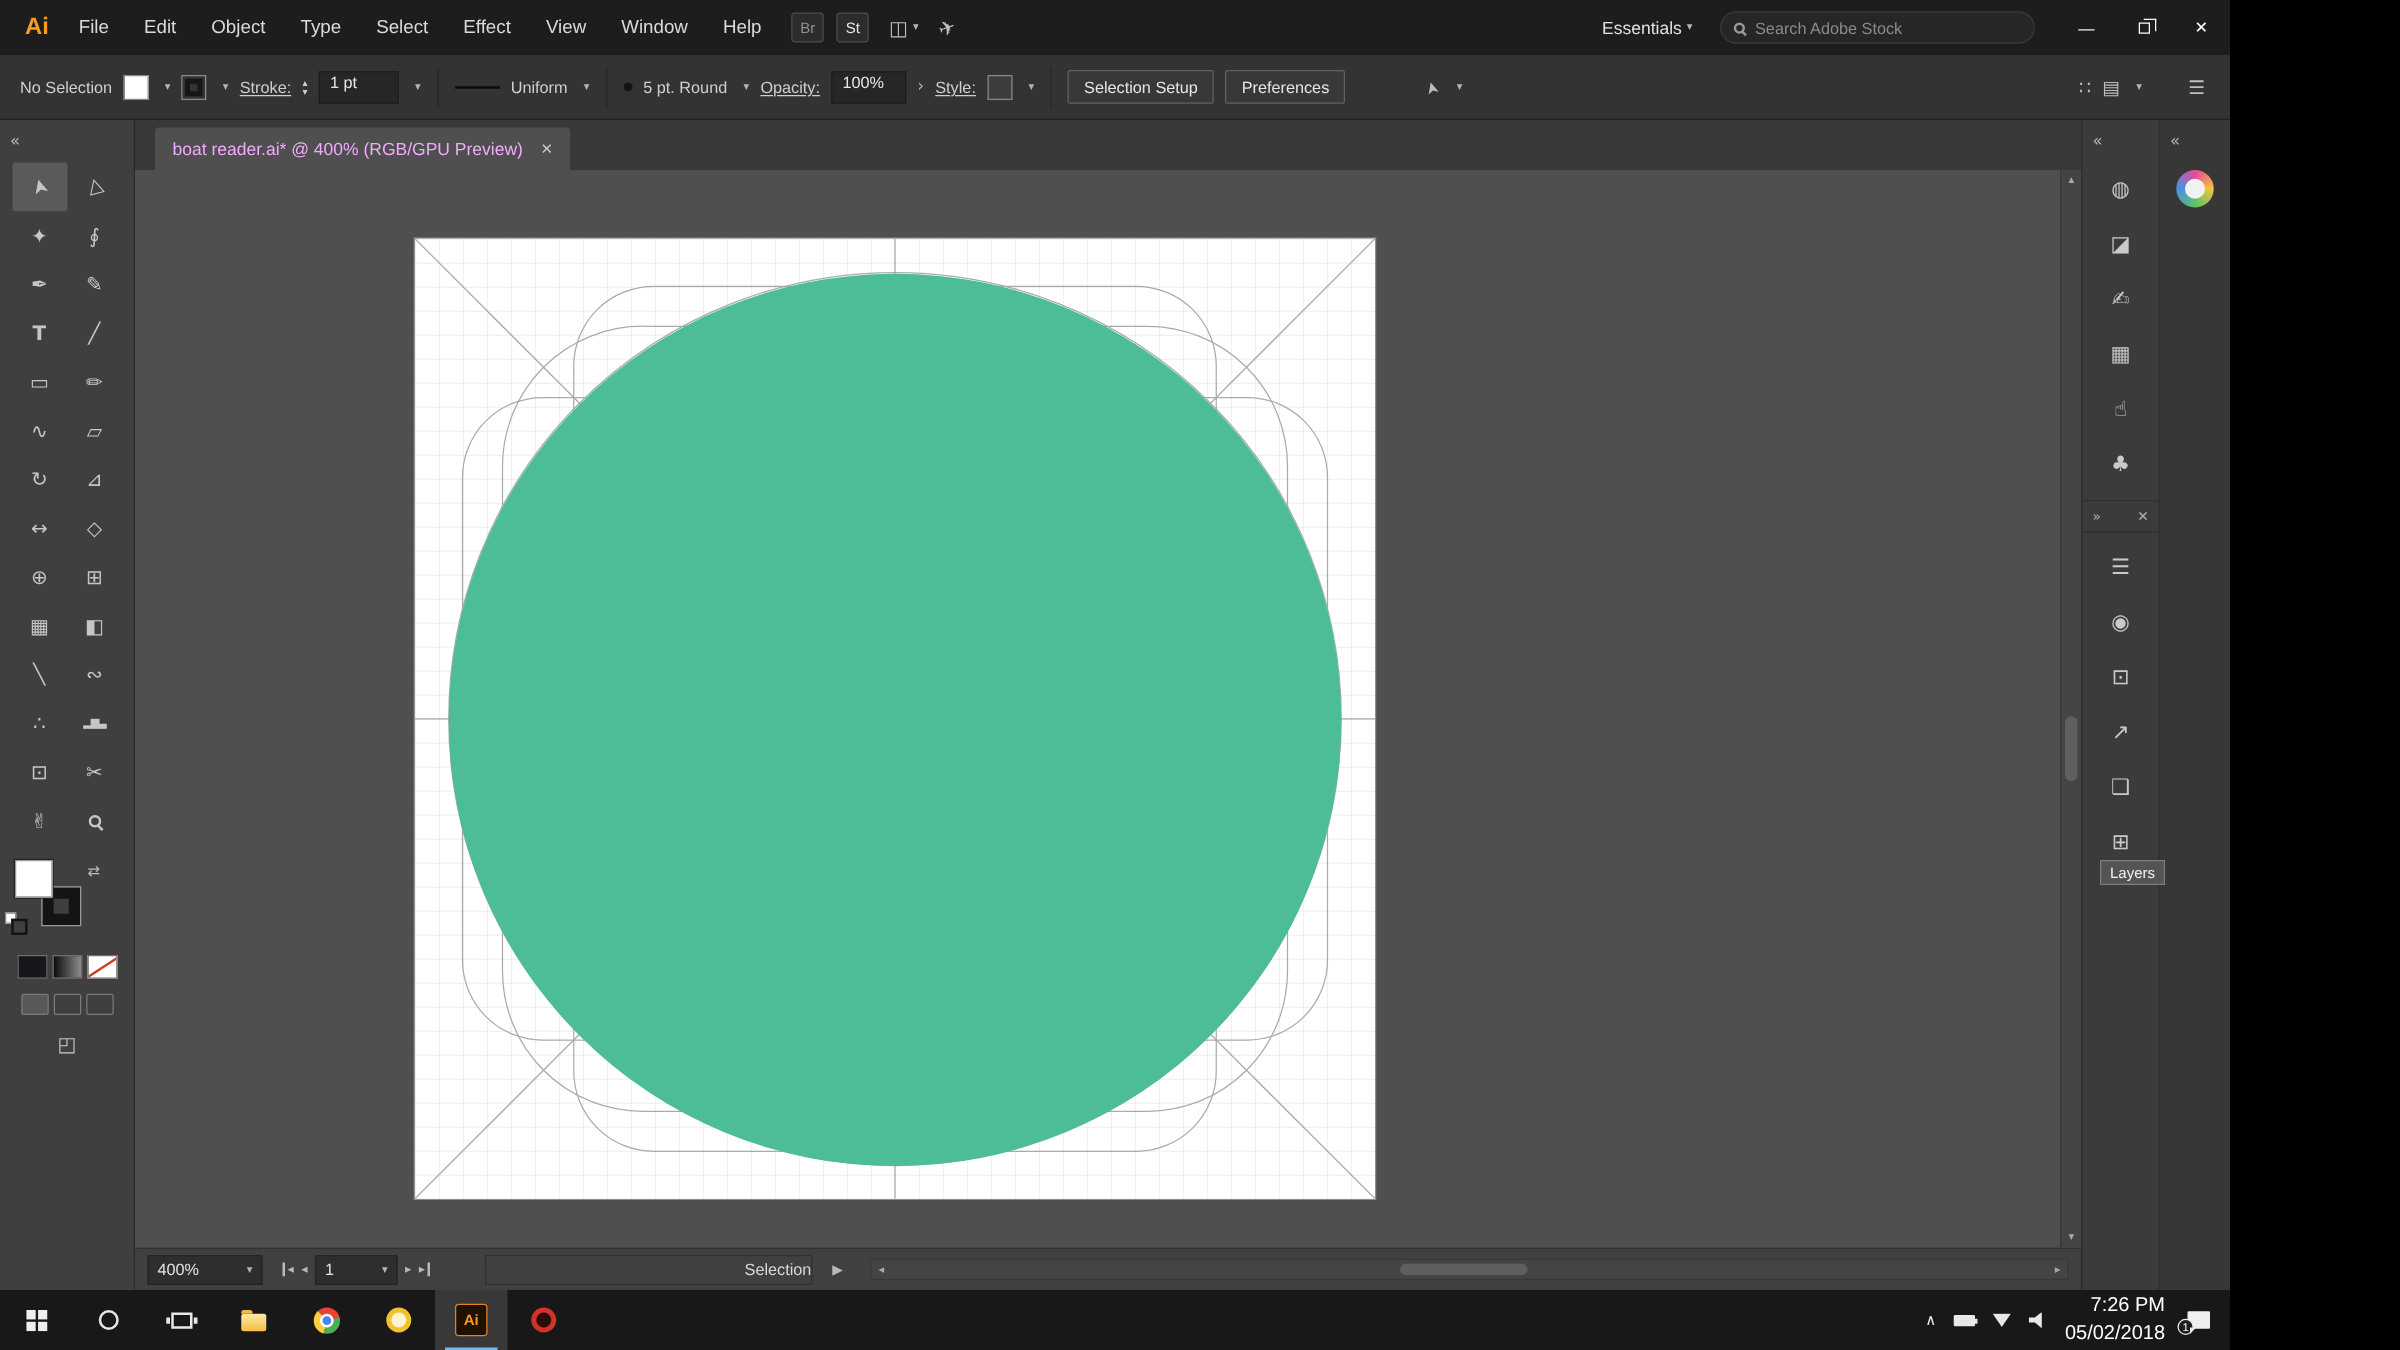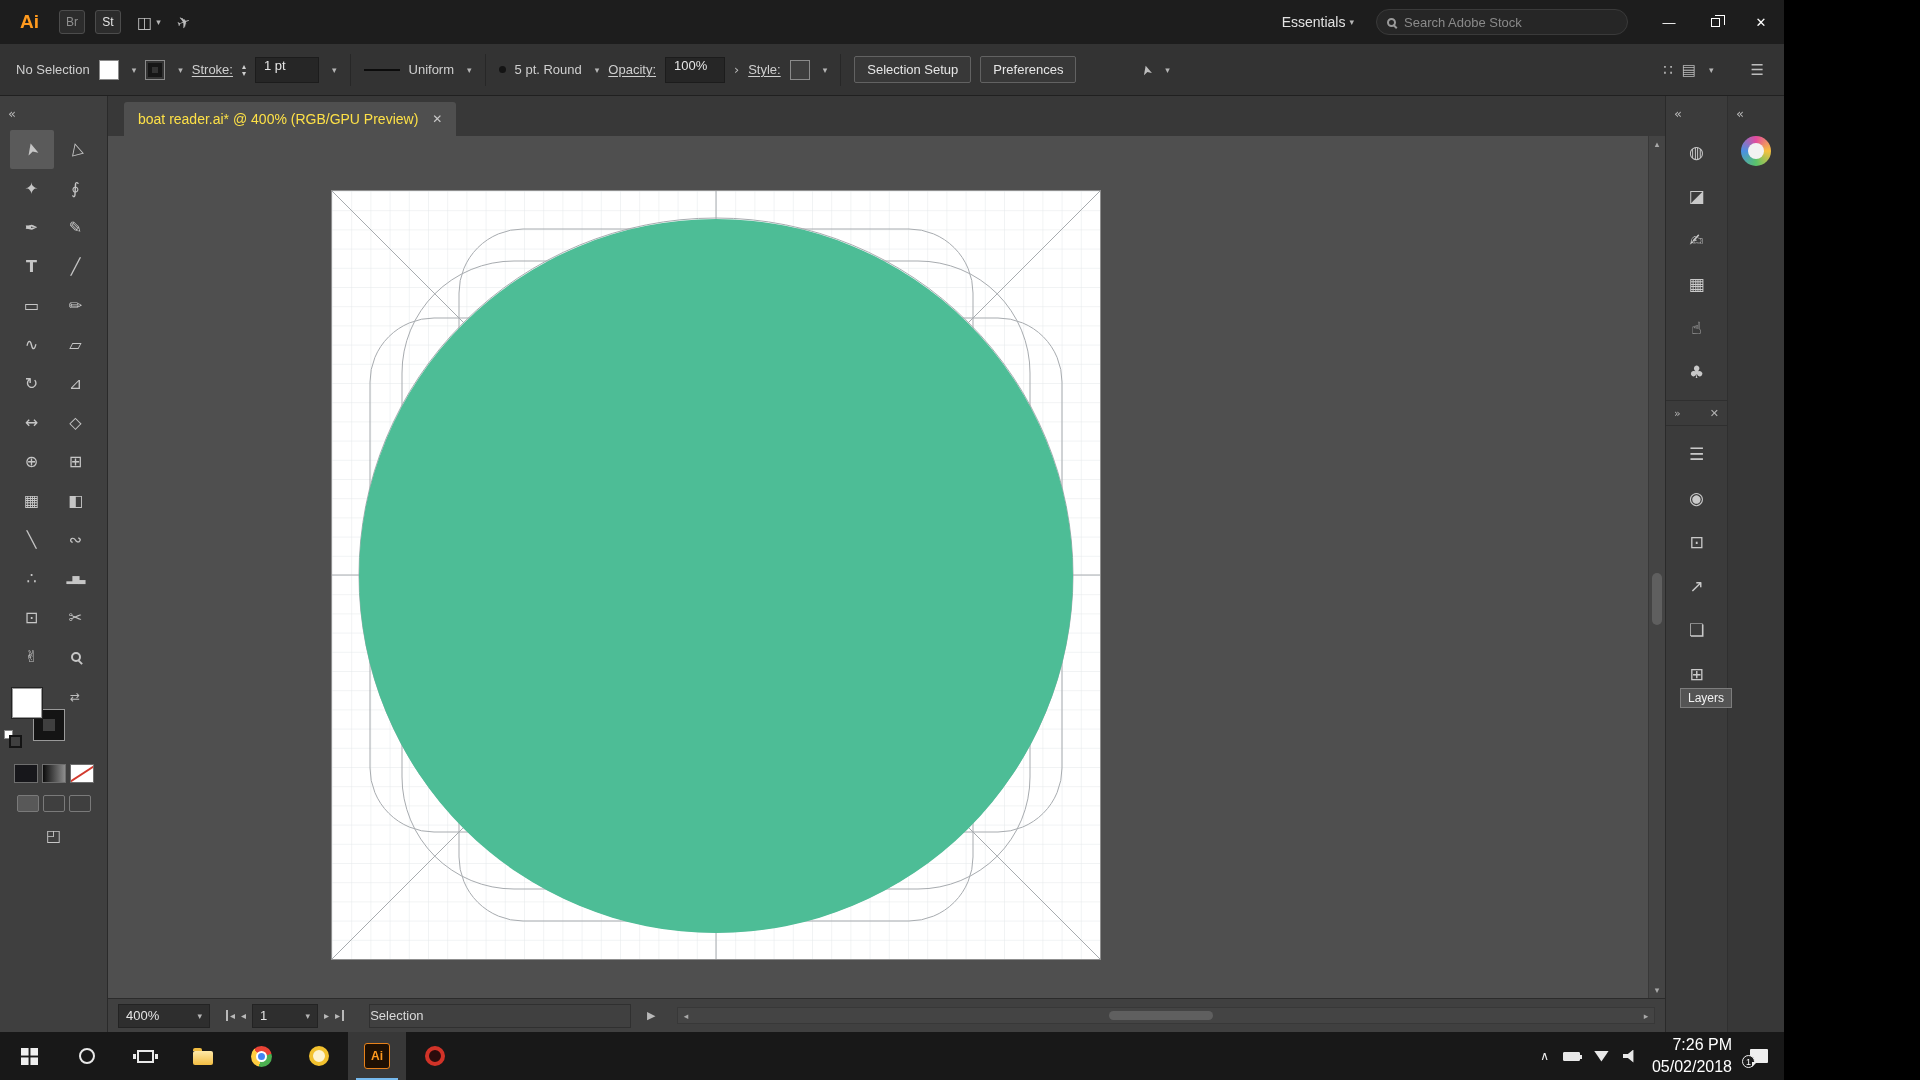--- a/index.html
+++ b/index.html
@@ -70,38 +70,38 @@
   .cmode.none{background:#fff;position:relative;overflow:hidden;}
   .cmode.none::after{content:"";position:absolute;left:-3px;right:-3px;top:8px;height:2px;background:#d23a2e;transform:rotate(-33deg);}
   .dmode{width:22px;height:17px;border:1px solid #7a7a7a;background:#3f3f3f;border-radius:2px;}
   .dmode.active{background:#585858;}
   .screen-mode{margin-top:14px;color:#c6c6c6;font-size:16px;background:none;border:none;}
 
   
   .doc-col{flex:1;display:flex;flex-direction:column;min-width:0;}
   .tabstrip{flex:0 0 40px;background:#383838;display:flex;align-items:flex-end;padding-left:16px;}
   .tab{height:34px;background:#4f4f4f;display:flex;align-items:center;gap:14px;padding:0 14px;border-radius:3px 3px 0 0;}
-  .tab-title{font-size:14px;color:#fde047;}
+  .tab-title{font-size:14px;color:#f0abfc;}
   .tab-close{color:#c9c9c9;font-size:12px;}
   .canvas{flex:1;position:relative;background:#4f4f4f;overflow:hidden;}
   .artboard{position:absolute;left:224px;top:55px;width:768px;height:768px;background:#fff;box-shadow:0 0 0 1px #8f8f8f;}
   .vscroll{position:absolute;right:0;top:0;bottom:0;width:17px;background:#444;border-left:1px solid #383838;display:flex;flex-direction:column;align-items:center;}
   .vscroll .sb-arrow{height:16px;color:#a9a9a9;font-size:9px;display:flex;align-items:center;}
   .vscroll .track{flex:1;width:100%;position:relative;}
   .vscroll .thumb{position:absolute;left:3px;right:3px;top:421px;height:52px;background:#5f5f5f;border-radius:5px;}
 
   
   .statusbar{flex:0 0 34px;background:#404040;border-top:1px solid #2b2b2b;display:flex;align-items:center;gap:8px;padding:0 10px;font-size:13px;}
   .zoom-box{width:92px;height:24px;background:#2e2e2e;border:1px solid #232323;display:flex;align-items:center;justify-content:space-between;padding:0 7px;color:#e3e3e3;}
   .ab-nav{display:flex;align-items:center;gap:6px;margin-left:8px;color:#b9b9b9;}
   .nav-glyph{font-size:10px;color:#b9b9b9;background:none;border:none;}
   .nav-end-l{border-left:2px solid #b9b9b9;padding-left:2px;}
   .nav-end-r{border-right:2px solid #b9b9b9;padding-right:2px;}
   .ab-field{width:66px;height:24px;background:#2e2e2e;border:1px solid #232323;display:flex;align-items:center;justify-content:space-between;padding:0 7px;color:#e3e3e3;}
-  .status-field{width:262px;height:24px;border:1px solid #303030;display:flex;align-items:center;justify-content:flex-start;color:#d9d9d9;margin-left:17px;}
+  .status-field{width:262px;height:24px;border:1px solid #303030;display:flex;align-items:center;justify-content:flex-end;color:#d9d9d9;margin-left:36px;}
   .status-play{width:24px;height:24px;background:none;border:none;color:#b9b9b9;font-size:11px;}
   .hscroll{flex:1;height:17px;background:#444;border:1px solid #383838;display:flex;align-items:center;margin-left:6px;}
   .hscroll .sb-arrow{width:16px;text-align:center;color:#a9a9a9;font-size:9px;}
   .hscroll .track{flex:1;height:100%;position:relative;}
   .hscroll .thumb{position:absolute;top:3px;bottom:3px;left:44%;width:11%;background:#5f5f5f;border-radius:5px;}
 
   
   .dock{flex:0 0 118px;background:#3b3b3b;border-left:1px solid #2a2a2a;display:flex;position:relative;}
   .dock-strip{display:flex;flex-direction:column;align-items:center;}
   .dock-strip.s1{width:62px;border-right:1px solid #2f2f2f;}
@@ -139,20 +139,31 @@
   .notif::after{content:"";position:absolute;left:2px;bottom:-4px;width:0;height:0;border-left:5px solid #efefef;border-bottom:5px solid transparent;}
   .badge{position:absolute;left:-8px;bottom:-5px;width:13px;height:13px;background:#1d1d1d;border:1px solid #efefef;border-radius:50%;color:#fff;font-size:9px;display:flex;align-items:center;justify-content:center;}
 </style>
 </head>
 <body>
 
 <div class="screen" data-name="illustrator-window">
 
   <header class="titlebar" data-name="titlebar">
     <div class="ai-logo" data-name="illustrator-logo">Ai</div>
+    <nav class="menus" data-name="menubar">
+      <span class="menu-item" data-name="menu-file">File</span>
+      <span class="menu-item" data-name="menu-edit">Edit</span>
+      <span class="menu-item" data-name="menu-object">Object</span>
+      <span class="menu-item" data-name="menu-type">Type</span>
+      <span class="menu-item" data-name="menu-select">Select</span>
+      <span class="menu-item" data-name="menu-effect">Effect</span>
+      <span class="menu-item" data-name="menu-view">View</span>
+      <span class="menu-item" data-name="menu-window">Window</span>
+      <span class="menu-item" data-name="menu-help">Help</span>
+    </nav>
     <button class="sq-btn dim" data-name="bridge-button">Br</button>
     <button class="sq-btn" data-name="stock-button">St</button>
     <span class="tb-icon g" data-name="arrange-documents-icon">◫</span>
     <span class="caret g" data-name="arrange-documents-caret-icon">▾</span>
     <span class="tb-icon g" data-name="gpu-performance-icon" style="transform:rotate(-20deg);display:inline-block;">✈</span>
     <div class="spacer" data-name="titlebar-spacer"></div>
     <div class="workspace-switcher" data-name="workspace-switcher">
       <span data-name="workspace-name">Essentials</span>
       <span class="caret g" data-name="workspace-caret-icon">▾</span>
     </div>

